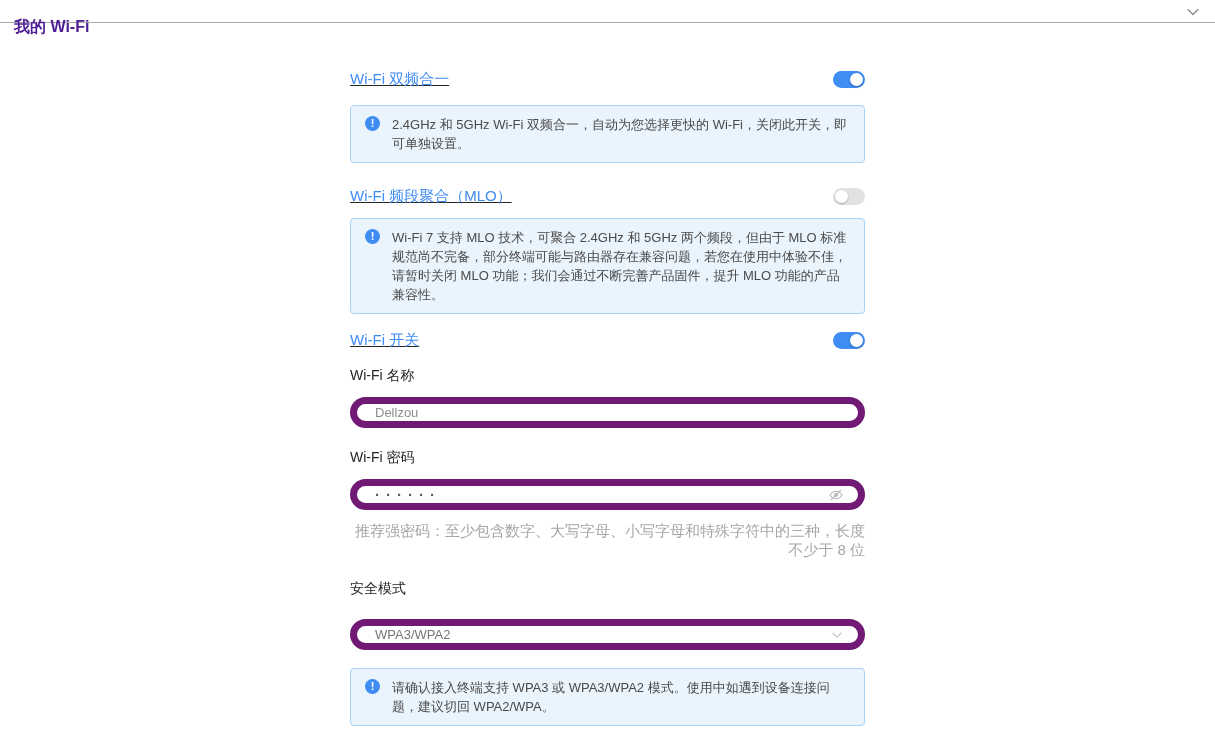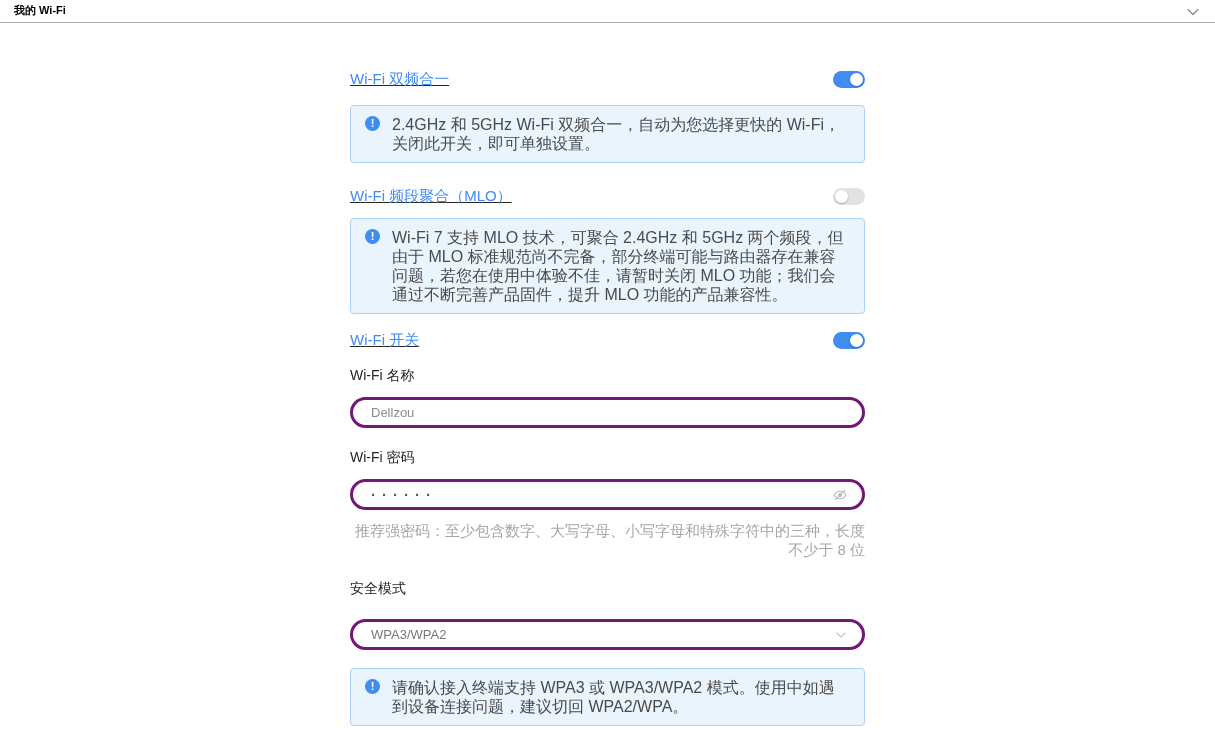--- a/index.html
+++ b/index.html
@@ -1,21 +1,21 @@
 <!DOCTYPE html>
 <html><head>
 <meta charset="utf-8">
 <style>
   * { box-sizing: border-box; margin: 0; padding: 0; }
   html, body { width: 1215px; height: 731px; background: #ffffff;
     font-family: "Liberation Sans", "DejaVu Sans", sans-serif; color: #262626; overflow: hidden; }
 
   
   .page-header { position: relative; height: 23px; border-bottom: 1px solid #a9a9a9; }
-  .page-title { position: absolute; left: 14px; top: 3px; font-size: 11px; font-weight: bold; color: #000000; }
+  .page-title { position: absolute; left: 14px; top: 17px; font-size: 16px; font-weight: bold; color: #4c1d95; }
   .header-chevron { position: absolute; right: 14px; top: 4px; cursor: pointer; color: #8f8f8f; }
 
   
   .content { width: 515px; margin-left: 350px; padding-top: 45px; }
 
   .section-row { display: flex; align-items: center; justify-content: space-between; height: 22px; text-decoration: underline; }
   .section-title { font-size: 15px; color: #3f8cf3; cursor: pointer; }
   .field-label { font-size: 14px; color: #262626; }
 
   
@@ -25,24 +25,24 @@
   .toggle.on { background: #3f8cf3; }
   .toggle.on .knob { right: 2px; }
   .toggle.off { background: #e2e2e2; }
   .toggle.off .knob { left: 2px; }
 
   
   .info-box { display: flex; align-items: flex-start; gap: 12px; background: #eaf4fd;
     border: 1px solid #a9d2f6; border-radius: 4px; padding: 9px 14px; }
   .info-icon { flex: 0 0 auto; width: 15px; height: 15px; border-radius: 50%; background: #3f8cf3;
     color: #ffffff; font-size: 11px; font-weight: bold; line-height: 15px; text-align: center; margin-top: 1px; }
-  .info-text { font-size: 16px; line-height: 19px; color: #4a4a4a; }
+  .info-text { font-size: 13px; line-height: 19px; color: #4a4a4a; }
 
   
-  .pill { position: relative; width: 100%; height: 31px; border: 3px solid #701a75; border-radius: 16px;
+  .pill { position: relative; width: 100%; height: 31px; border: 7px solid #701a75; border-radius: 16px;
     background: #ffffff; display: flex; align-items: center; }
   .pill input { border: none; outline: none; background: transparent; width: 100%; height: 100%;
     padding: 0 40px 0 18px; font-size: 13px; color: #8c8c8c;
     font-family: "Liberation Sans", "DejaVu Sans", sans-serif; }
   .pill input.pw { color: #595959; letter-spacing: 6px; font-size: 15px; font-weight: bold; }
   .pill .select-value { padding: 0 40px 0 18px; font-size: 13px; color: #777777; }
   .pill .right-icon { position: absolute; right: 14px; top: 50%; transform: translateY(-50%);
     color: #b9b9b9; cursor: pointer; display: flex; }
   .select { cursor: pointer; }
 

